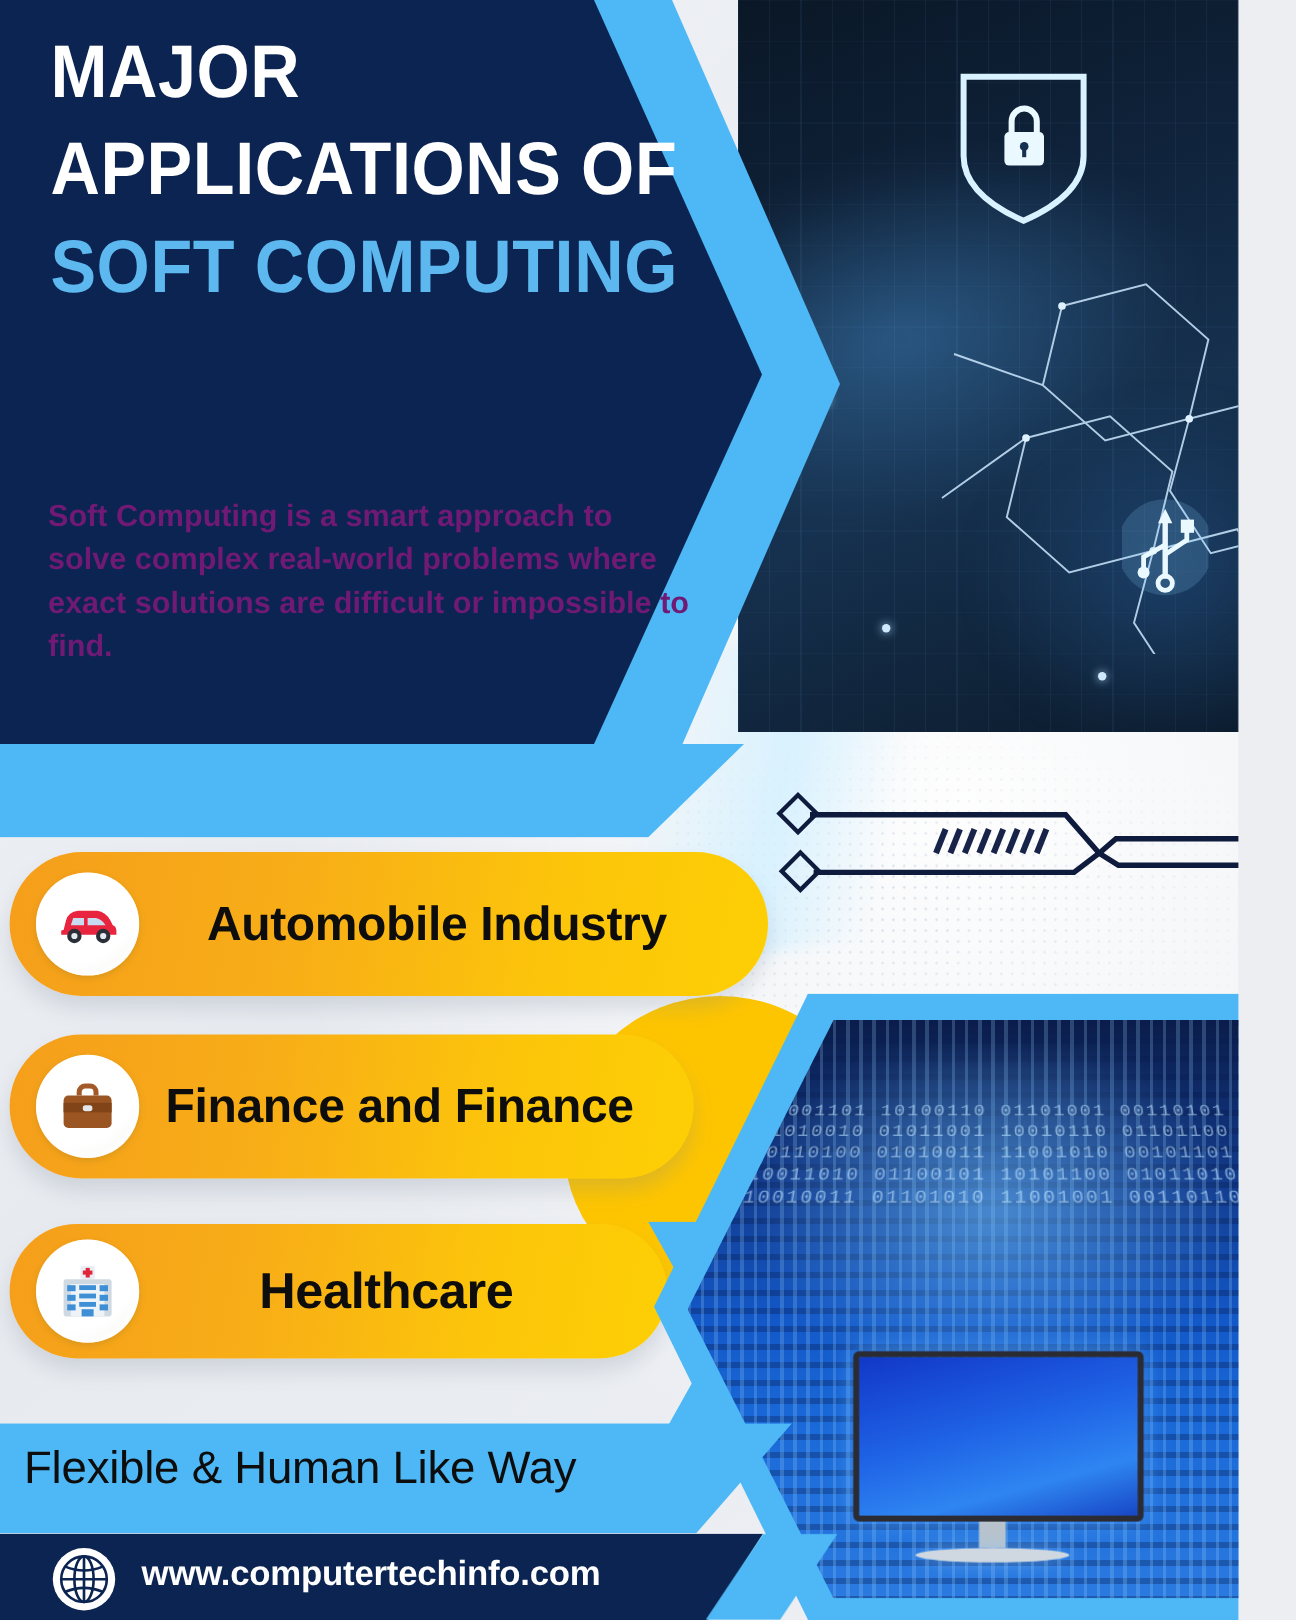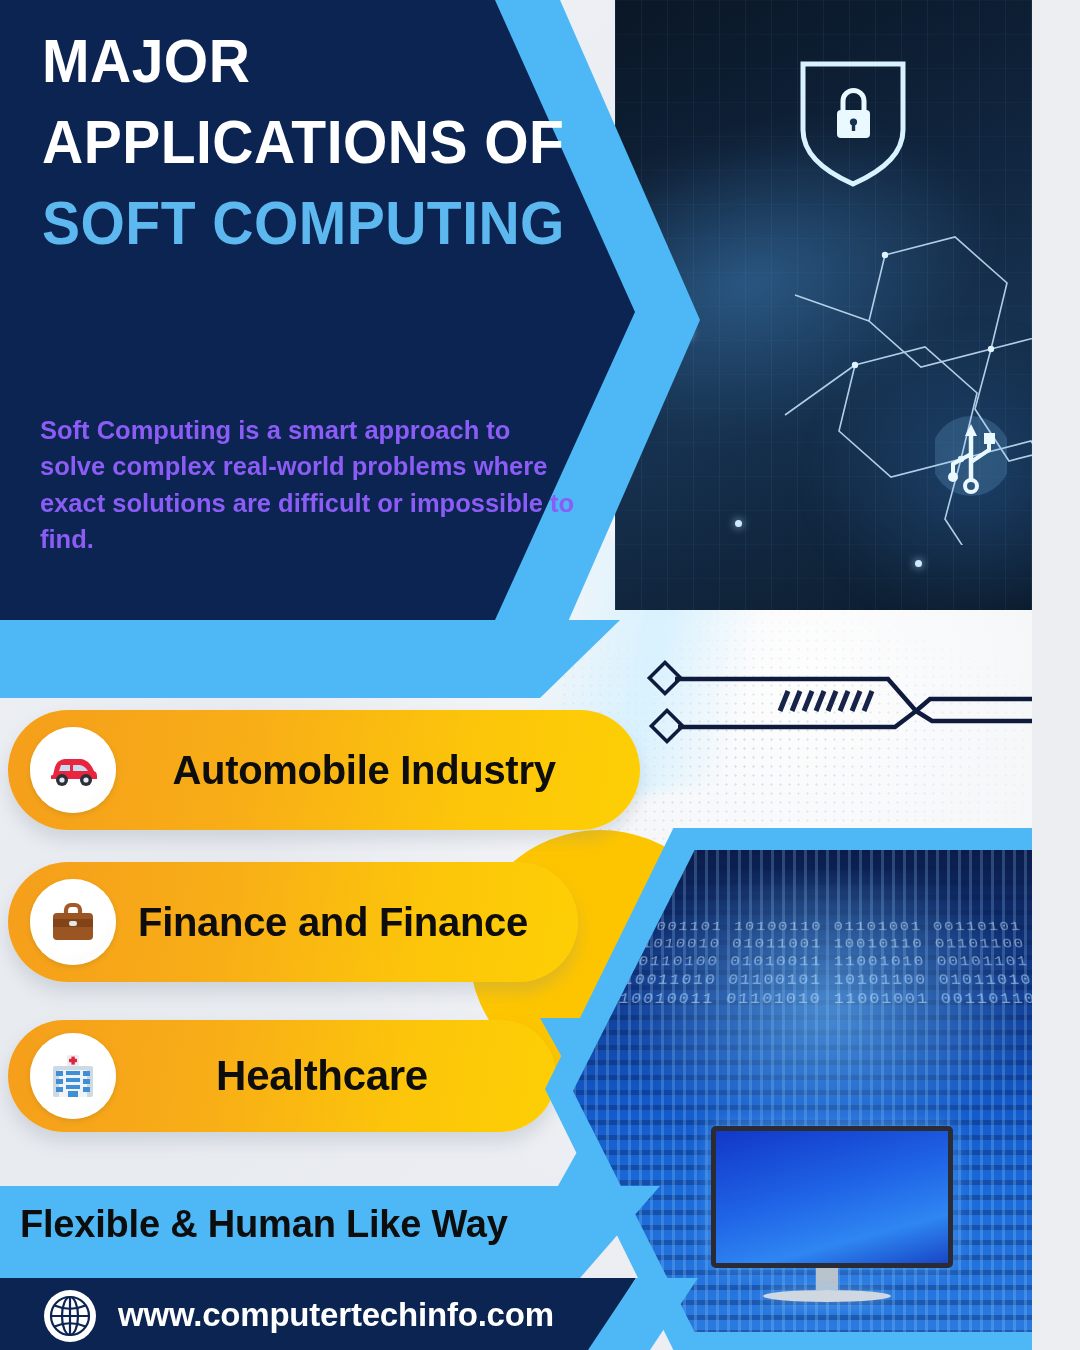--- a/index.html
+++ b/index.html
@@ -53,21 +53,21 @@
 
   .title{position:absolute;left:42px;top:28px;width:600px;}
   .title-l{font-family:"Liberation Sans Narrow","Liberation Sans",sans-serif;
     font-weight:700;letter-spacing:.5px;line-height:1.08;
     text-transform:uppercase;transform:scaleX(.92);transform-origin:left center;}
   .t1{font-size:62px;color:#ffffff;margin-bottom:14px;}
   .t2{font-size:62px;color:#ffffff;margin-bottom:14px;}
   .t3{font-size:62px;color:#5cb8ef;}
 
   .lede{position:absolute;left:40px;top:412px;width:540px;
-    color:#8b5cf6;font-size:25.5px;font-weight:700;line-height:1.43;}
+    color:#701a75;font-size:25.5px;font-weight:700;line-height:1.43;}
 
   
   .circuit{position:absolute;left:640px;top:655px;width:440px;height:130px;}
 
   .yellow-blob{position:absolute;left:470px;top:830px;width:260px;height:250px;border-radius:50%;
     background:#fdc500;}
 
   
   .band-blue{position:absolute;left:0;top:620px;width:620px;height:78px;background:#4db8f5;
     clip-path:polygon(0 0, 560px 0, 620px 0, 540px 78px, 0 78px);}
@@ -116,27 +116,27 @@
     background:linear-gradient(165deg,#1238c8 0%, #1f63e6 45%, #2f86f2 75%, #1847c6 100%);
     box-shadow:0 0 22px rgba(90,170,255,.65);}
   .mon-neck{width:22px;height:22px;background:#b9c3cc;margin:0 auto;}
   .mon-base{width:128px;height:12px;border-radius:50%;background:#cfd8e0;margin:0 auto;
     box-shadow:0 0 16px rgba(140,200,255,.6);}
 
   
   .foot-blue{position:absolute;left:0;top:1186px;width:660px;height:92px;background:#4db8f5;
     clip-path:polygon(0 0, 600px 0, 660px 0, 580px 92px, 0 92px);}
   .foot-tag{position:absolute;left:20px;top:1203px;width:600px;color:#0d0d0d;
-    font-size:38px;font-weight:700;letter-spacing:-.2px;}
+    font-size:38px;font-weight:400;letter-spacing:-.2px;}
   .foot-navy{position:absolute;left:0;top:1278px;width:700px;height:72px;background:#0b2451;
     clip-path:polygon(0 0, 636px 0, 590px 72px, 0 72px);}
   .foot-blue2{position:absolute;left:588px;top:1278px;width:120px;height:72px;background:#4db8f5;
     clip-path:polygon(48px 0, 110px 0, 62px 72px, 0 72px);}
   .globe{position:absolute;left:42px;top:1288px;width:56px;height:56px;}
-  .foot-url{position:absolute;left:118px;top:1296px;color:#ffffff;font-size:33px;font-weight:700;
+  .foot-url{position:absolute;left:118px;top:1296px;color:#ffffff;font-size:29px;font-weight:700;
     letter-spacing:-.2px;}
 </style>
 </head>
 <body>
 
 <div class="stage">
 
   <div class="bg-base"></div>
   <div class="bg-dots"></div>
   <div class="bg-swoosh"></div>

